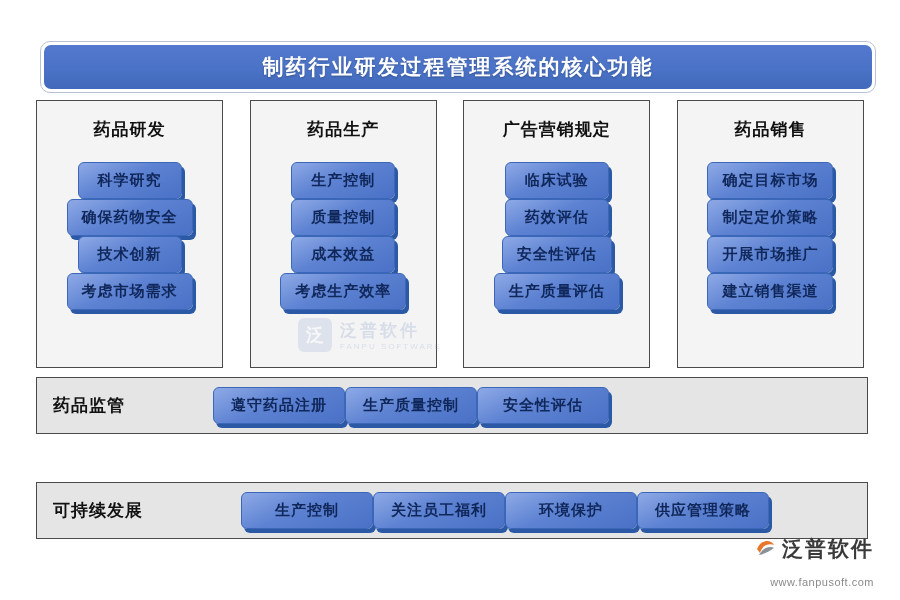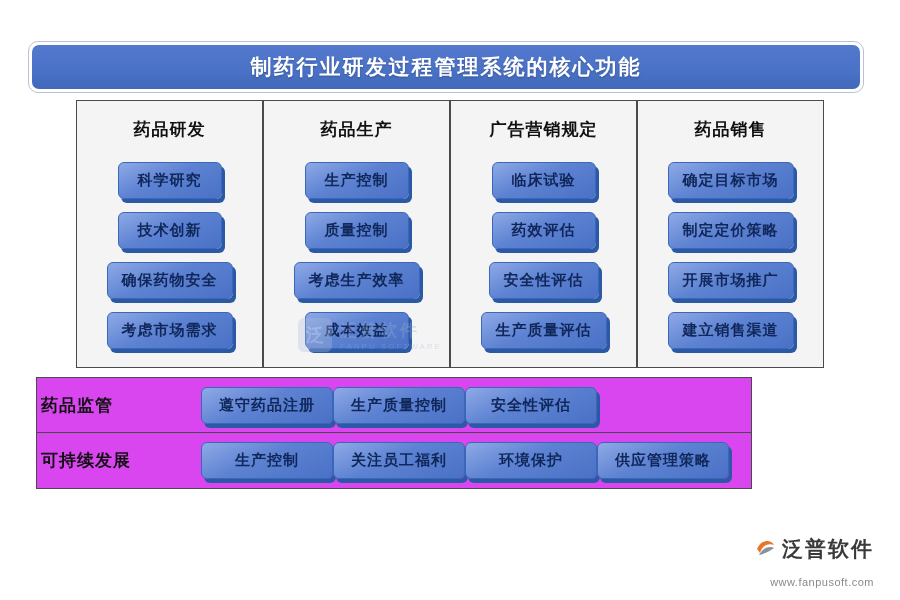--- a/index.html
+++ b/index.html
@@ -1,44 +1,44 @@
 <!DOCTYPE html>
 <html><head>
 <meta charset="utf-8">
 <style>
   html,body{margin:0;padding:0;background:#ffffff;}
   body{font-family:"Liberation Sans", sans-serif;}
   .canvas{position:relative;width:900px;height:600px;background:#ffffff;overflow:hidden;margin:0 auto;}
 
   
-  .banner-frame{position:absolute;left:28px;top:41px;width:836px;height:52px;box-sizing:border-box;
+  .banner-frame{position:absolute;left:40px;top:41px;width:836px;height:52px;box-sizing:border-box;
     border:1px solid #b9c2d4;border-radius:10px;padding:3px;background:#ffffff;}
   .banner{width:100%;height:100%;box-sizing:border-box;border-radius:7px;
     background:linear-gradient(180deg,#5379ce 0%,#4a72c6 55%,#4168ba 100%);
     color:#ffffff;font-size:21px;font-weight:bold;letter-spacing:2px;
     display:flex;align-items:center;justify-content:center;text-shadow:0 1px 2px rgba(0,0,0,.25);}
 
   
   .columns{position:absolute;left:36px;top:100px;width:828px;height:268px;
-    display:flex;justify-content:center;}
+    display:flex;justify-content:space-between;}
   .col{width:187px;box-sizing:border-box;background:#f4f4f4;border:1px solid #4a4a4a;
     display:flex;flex-direction:column;align-items:center;}
   .col-header{margin:17px 0 21px;font-size:17px;font-weight:bold;color:#111111;letter-spacing:1px;}
 
   
   .btn{box-sizing:border-box;min-width:104px;padding:8px 14px;border-radius:6px;
     background:linear-gradient(155deg,#8ea9e6 0%,#5d82d2 45%,#4a71c6 100%);
     border:1px solid #3a67b8;box-shadow:3px 4px 0 #2c59a6;
     color:#10275a;font-size:15px;font-weight:bold;text-align:center;letter-spacing:1px;
     cursor:pointer;white-space:nowrap;}
-  .col .btn{margin-bottom:13px;}
+  .col .btn{}
 
   
-  .band{position:absolute;left:36px;width:716px;height:57px;box-sizing:border-box;
-    background:#d946ef;border:1px solid #4a4a4a;display:flex;align-items:center;padding:0 4px;}
+  .band{position:absolute;left:36px;width:832px;height:57px;box-sizing:border-box;
+    background:#e5e5e5;border:1px solid #4a4a4a;display:flex;align-items:center;padding:0 16px;}
   .band-label{flex:0 0 160px;font-size:17px;font-weight:bold;color:#111111;letter-spacing:1px;}
   .band-buttons{flex:1;display:flex;align-items:center;padding-right:4px;}
   .band .btn{min-width:132px;}
 
   
   .watermark{position:absolute;left:298px;top:318px;display:flex;align-items:center;gap:8px;
     opacity:.32;pointer-events:none;}
   .wm-badge{width:34px;height:34px;border-radius:6px;background:#aebfdd;display:flex;
     align-items:center;justify-content:center;color:#ffffff;font-size:18px;font-weight:bold;}
   .wm-text{display:flex;flex-direction:column;color:#9bb0d2;}
@@ -58,31 +58,31 @@
 
   <div class="banner-frame">
     <div class="banner">制药行业研发过程管理系统的核心功能</div>
   </div>
 
   <div class="columns">
 
     <div class="col">
       <div class="col-header">药品研发</div>
       <div class="btn">科学研究</div>
+      <div class="btn">确保药物安全</div>
       <div class="btn">技术创新</div>
-      <div class="btn">确保药物安全</div>
       <div class="btn">考虑市场需求</div>
     </div>
 
     <div class="col">
       <div class="col-header">药品生产</div>
       <div class="btn">生产控制</div>
       <div class="btn">质量控制</div>
+      <div class="btn">成本效益</div>
       <div class="btn">考虑生产效率</div>
-      <div class="btn">成本效益</div>
     </div>
 
     <div class="col">
       <div class="col-header">广告营销规定</div>
       <div class="btn">临床试验</div>
       <div class="btn">药效评估</div>
       <div class="btn">安全性评估</div>
       <div class="btn">生产质量评估</div>
     </div>
 
@@ -98,21 +98,21 @@
 
   <div class="band" style="top:377px;">
     <div class="band-label">药品监管</div>
     <div class="band-buttons">
       <div class="btn">遵守药品注册</div>
       <div class="btn">生产质量控制</div>
       <div class="btn">安全性评估</div>
     </div>
   </div>
 
-  <div class="band" style="top:432px;">
+  <div class="band" style="top:482px;gap:28px;">
     <div class="band-label">可持续发展</div>
     <div class="band-buttons">
       <div class="btn">生产控制</div>
       <div class="btn">关注员工福利</div>
       <div class="btn">环境保护</div>
       <div class="btn">供应管理策略</div>
     </div>
   </div>
 
   <div class="watermark">

